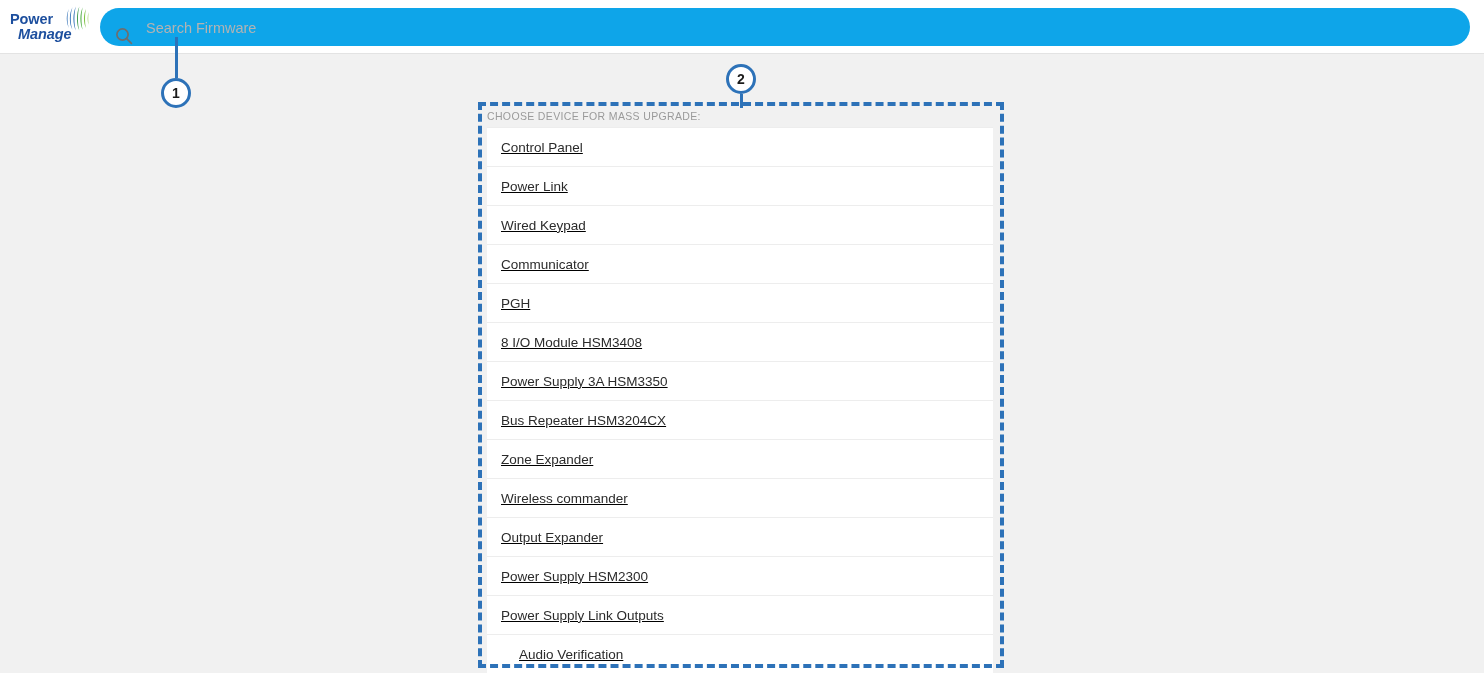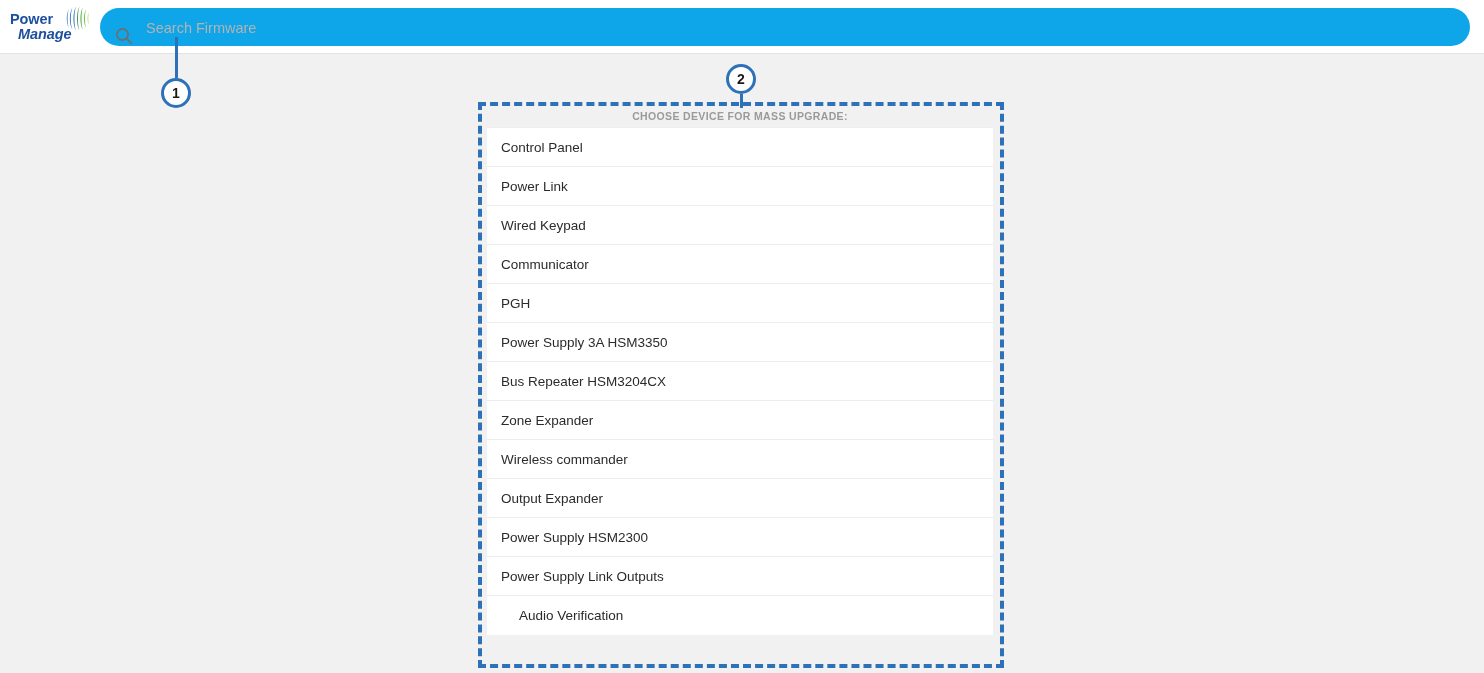--- a/index.html
+++ b/index.html
@@ -100,29 +100,28 @@
     left: 487px; top: 106px;
     width: 506px;
     z-index: 1;
   }
 
   .panel-caption {
     height: 21px;
     font-size: 10.5px;
     color: #9a9a9a;
     letter-spacing: 0.35px;
-    text-align: center;
     line-height: 21px;
     text-transform: uppercase;
-    font-weight: bold;
   }
 
   .device-list {
     background: #ffffff;
     border-top: 1px solid #ededed;
+    text-decoration: underline;
   }
 
   .device-item {
     height: 39px;
     display: flex;
     align-items: center;
     padding-left: 14px;
     font-size: 13.5px;
     color: #2b2b2b;
     border-bottom: 1px solid #ededed;
@@ -198,20 +197,21 @@
 </div>
 
 <div class="device-panel">
   <div class="panel-caption">CHOOSE DEVICE FOR MASS UPGRADE:</div>
   <div class="device-list">
     <div class="device-item">Control Panel</div>
     <div class="device-item">Power Link</div>
     <div class="device-item">Wired Keypad</div>
     <div class="device-item">Communicator</div>
     <div class="device-item">PGH</div>
+    <div class="device-item">8 I/O Module HSM3408</div>
     <div class="device-item">Power Supply 3A HSM3350</div>
     <div class="device-item">Bus Repeater HSM3204CX</div>
     <div class="device-item">Zone Expander</div>
     <div class="device-item">Wireless commander</div>
     <div class="device-item">Output Expander</div>
     <div class="device-item">Power Supply HSM2300</div>
     <div class="device-item">Power Supply Link Outputs</div>
     <div class="device-item">Audio Verification</div>
   </div>
 </div>

